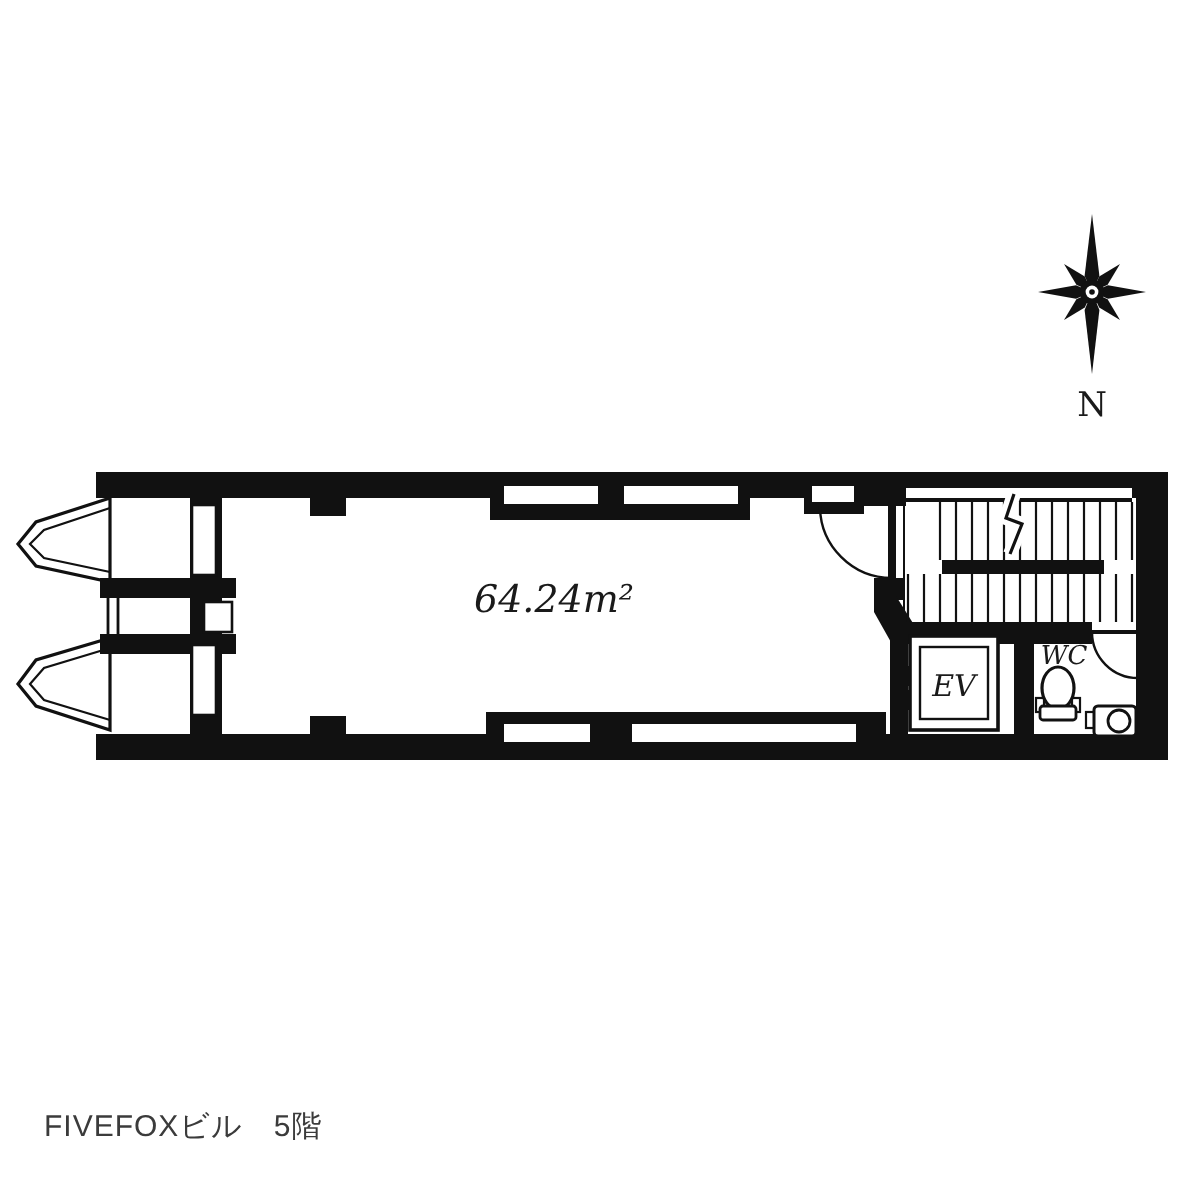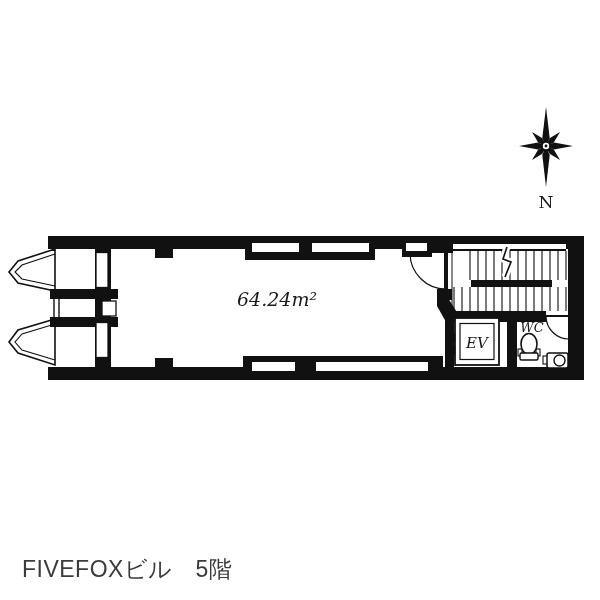--- a/index.html
+++ b/index.html
@@ -2,21 +2,21 @@
 <html><head>
 <meta charset="utf-8">
 <style>
   html,body{margin:0;padding:0;background:#ffffff;}
   #screen{position:relative;width:600px;height:600px;background:#ffffff;overflow:hidden;
           font-family:"Liberation Sans",sans-serif;}
   #plan-svg{position:absolute;left:0;top:0;}
   .ink{fill:#111111;}
   .ln{stroke:#111111;fill:none;}
   .wht{fill:#ffffff;}
-  .caption{position:absolute;left:22px;top:554px;font-size:23px;color:#3b3b3b;
+  .caption{position:absolute;left:22px;top:554px;font-size:15px;color:#3b3b3b;
            letter-spacing:0.5px;font-family:"Liberation Sans",sans-serif;}
   text{font-family:"DejaVu Serif","Liberation Serif",serif;fill:#1a1a1a;}
   .lbl-italic{font-style:italic;}
 </style>
 </head>
 <body>
 
 <div id="screen">
 
   <svg id="plan-svg" width="600" height="600" viewBox="0 0 600 600">

